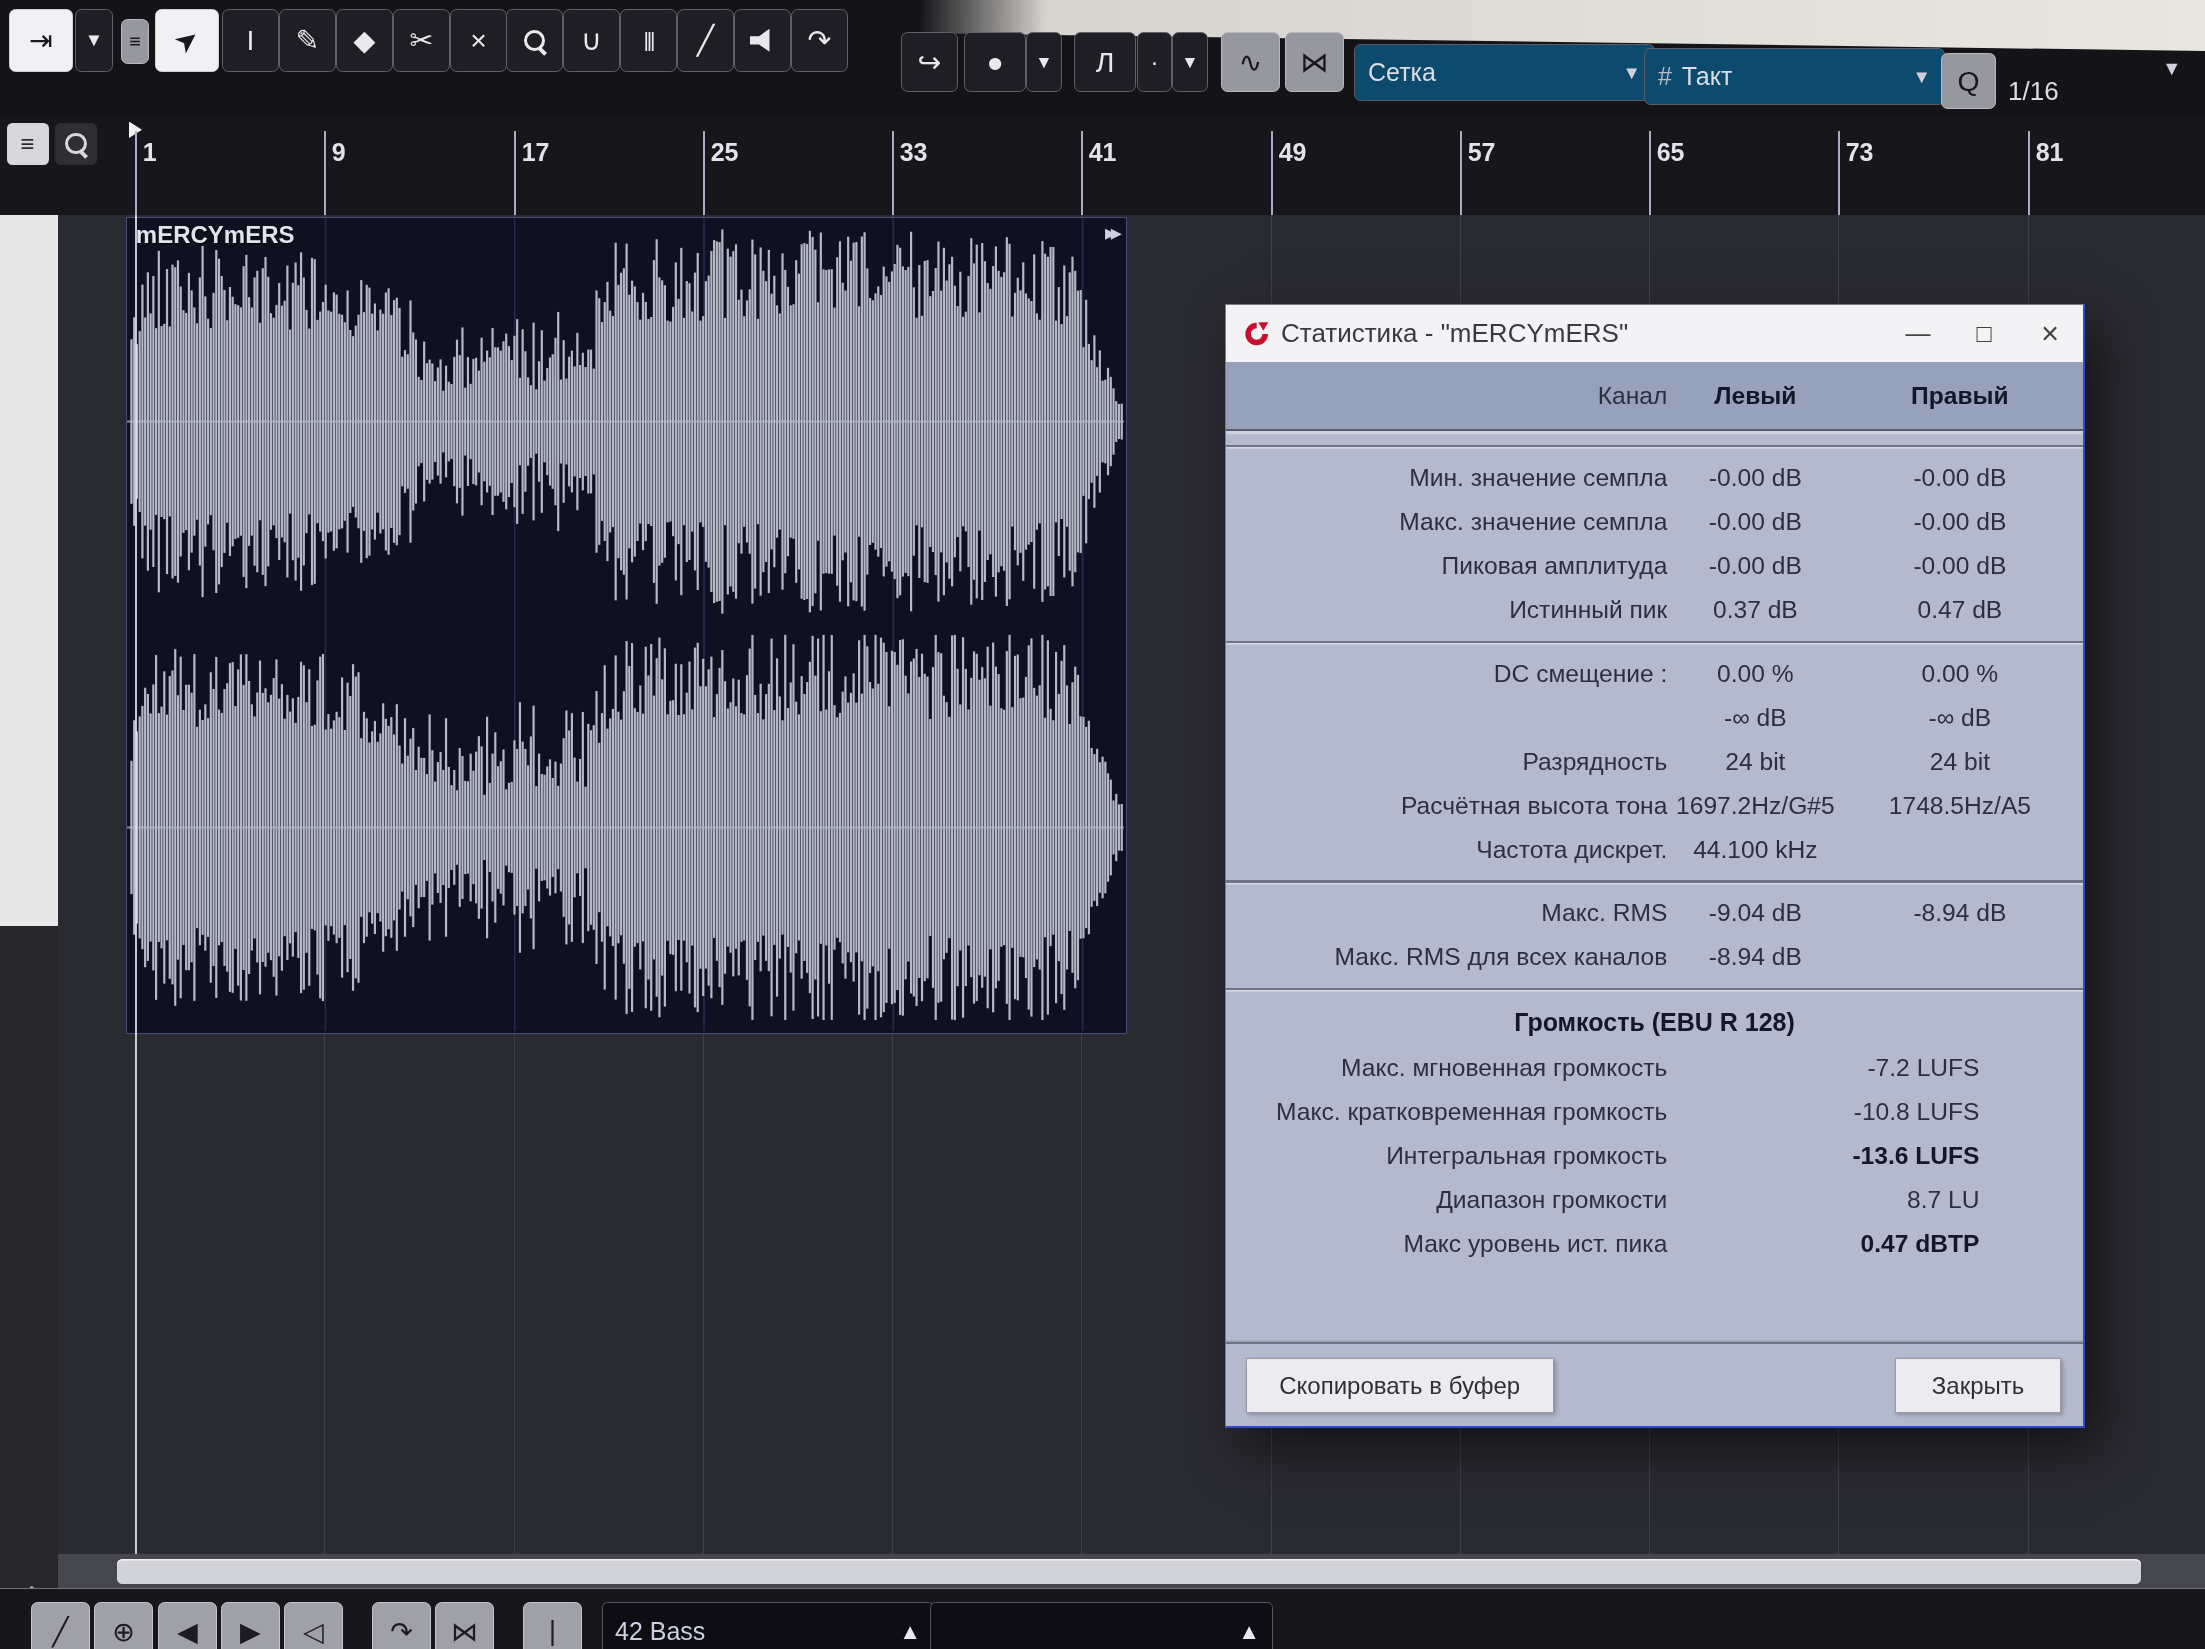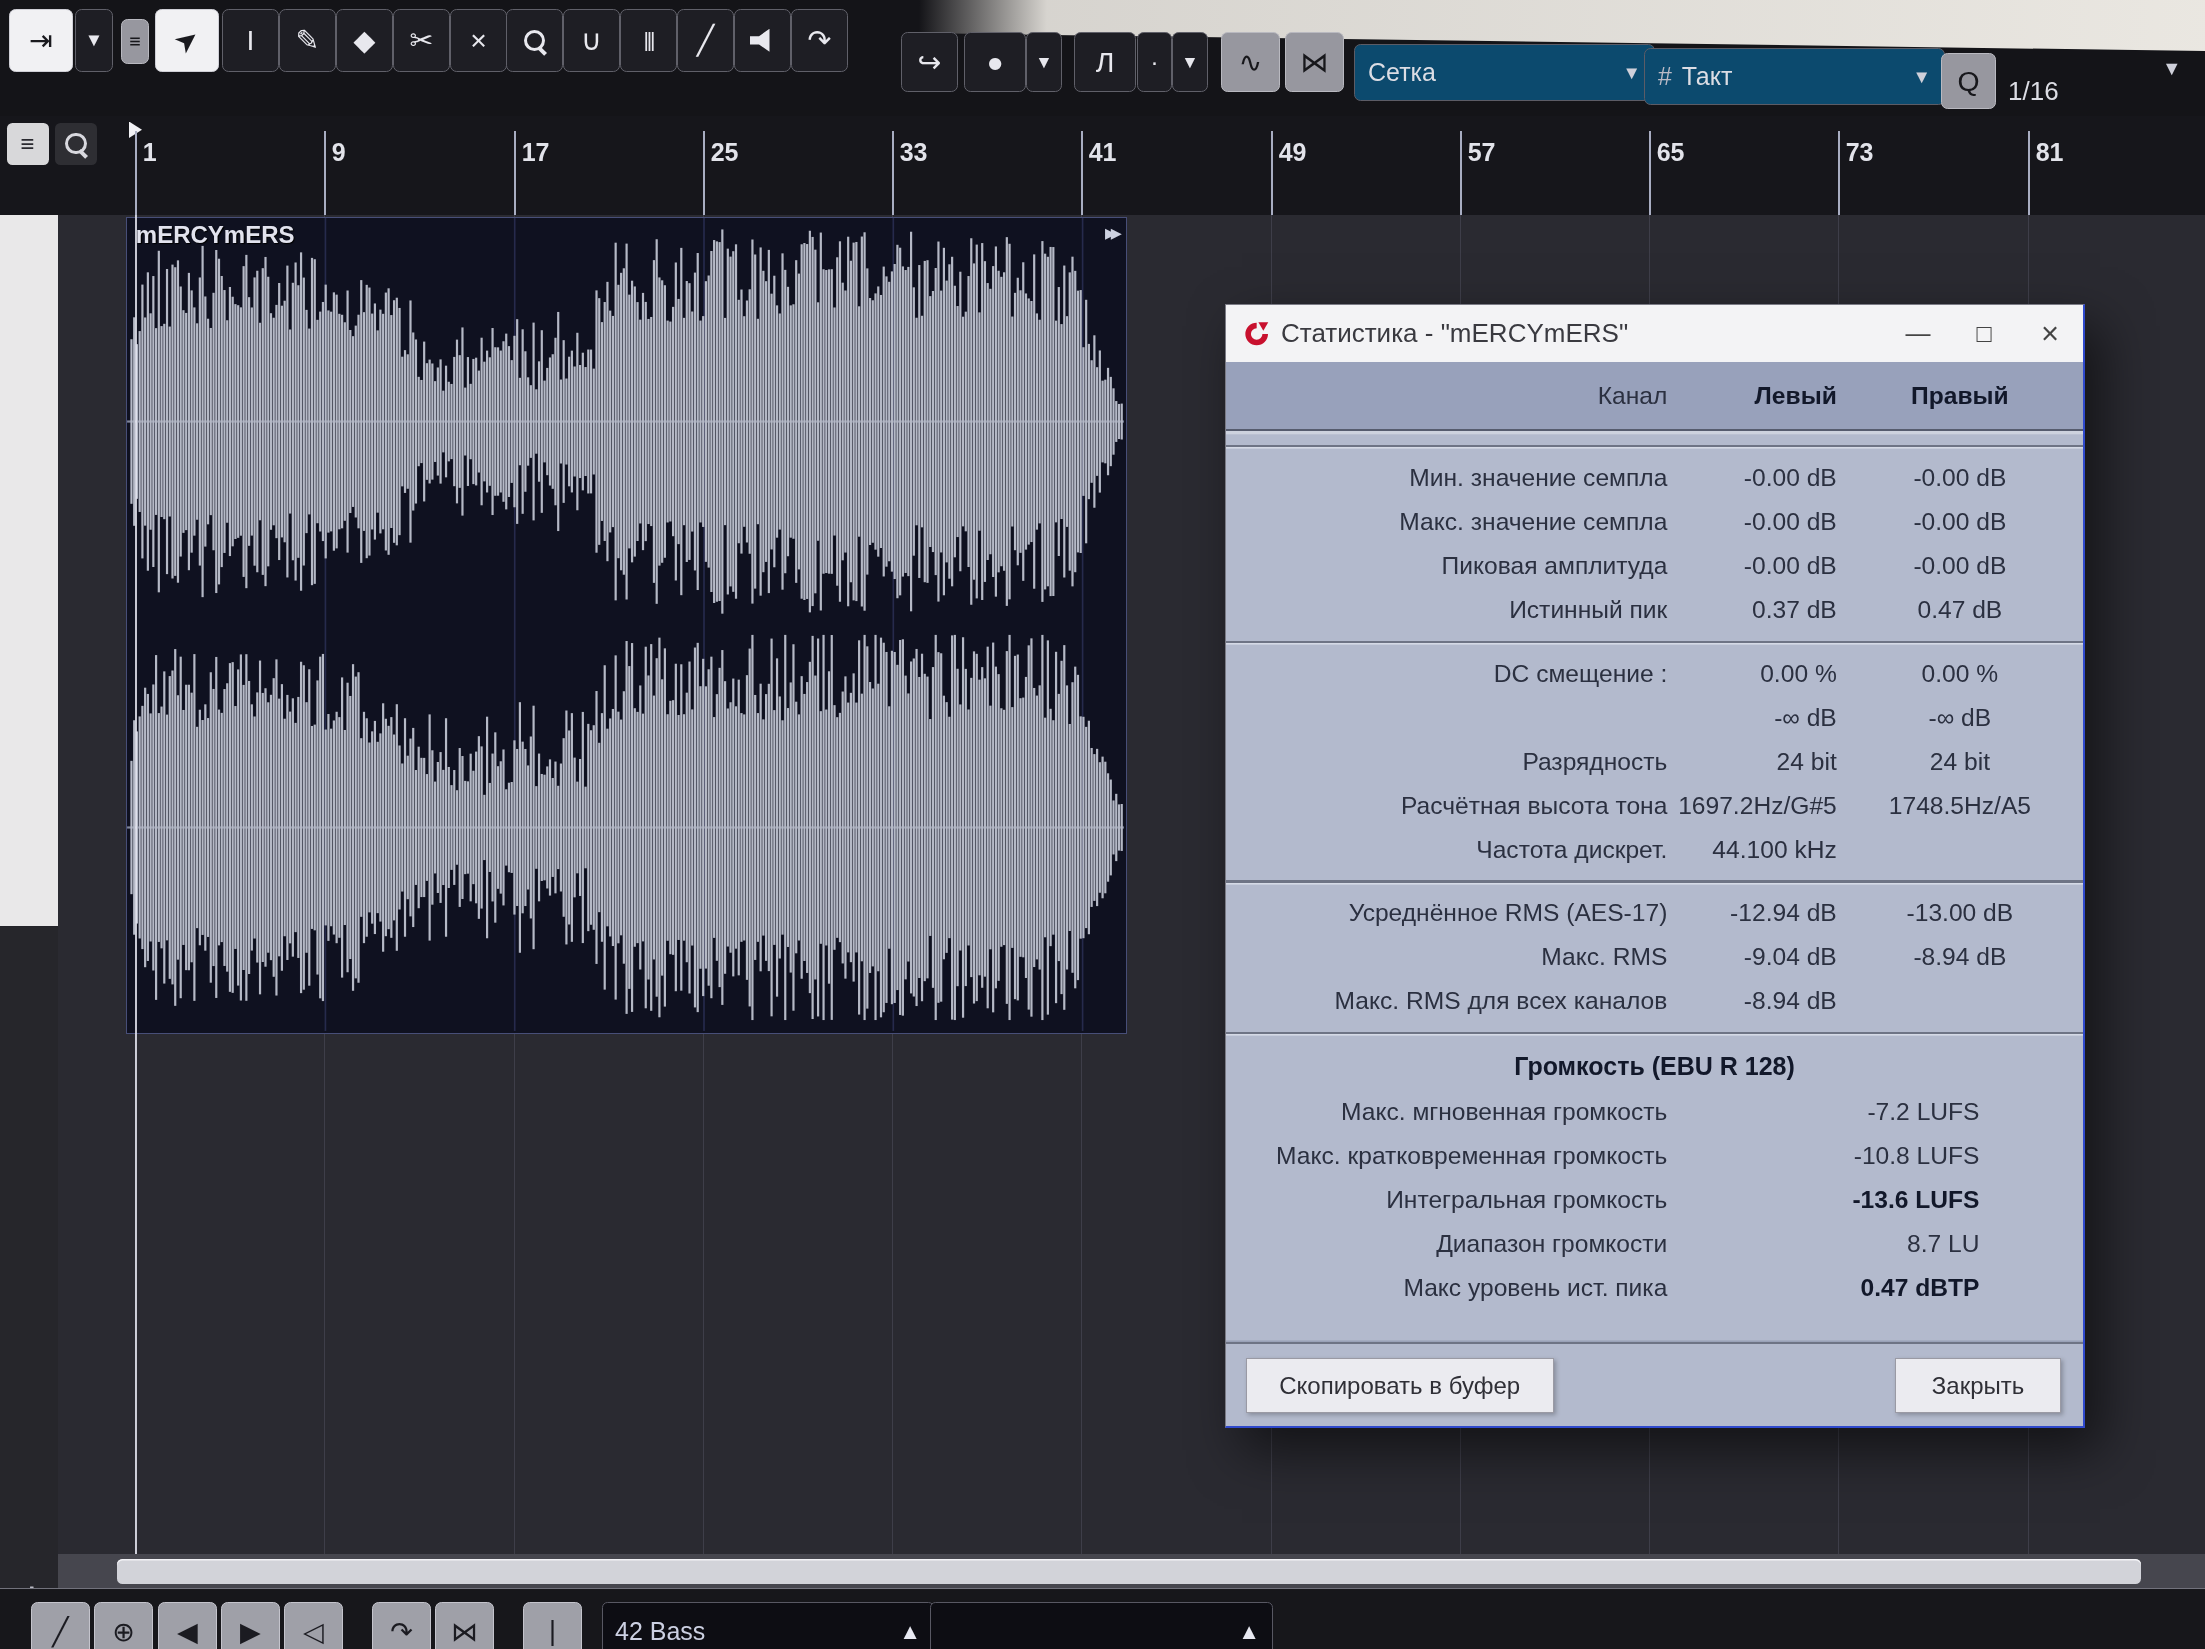--- a/index.html
+++ b/index.html
@@ -77,21 +77,21 @@
   #dlg-title{font-size:26px;color:#3a3a40;margin-left:8.8px;}
   #dlg-logo{margin-left:14.2px;width:32px;height:32px;flex:0 0 auto;}
   .winbtn{width:66px;height:57px;display:flex;align-items:center;justify-content:center;
      color:#444;font-size:25px;}
   #dlg-min{margin-left:auto;}
   #dlg-header{left:0;top:57px;width:100%;height:67px;background:#98a1bb;
      border-bottom:2.2px solid #565c6e;box-shadow:0 3.3px 0 rgba(255,255,255,.35);}
   #stats-rows{left:0;top:131px;width:100%;}
   .srow{display:flex;align-items:center;height:44px;font-size:24.6px;color:#2b3040;}
   .srow .lbl{width:51.5%;text-align:right;padding-right:6.6px;white-space:nowrap;}
-  .srow .v1{width:19%;text-align:right;white-space:nowrap;}
+  .srow .v1{width:19%;text-align:center;white-space:nowrap;}
   .srow .v2{flex:1;text-align:center;white-space:nowrap;}
   .srow .vw{width:34%;text-align:right;padding-left:14.2px;white-space:nowrap;}
   .srow .b{font-weight:bold;color:#12182a;}
   .ssep{height:2.2px;background:#6e7485;box-shadow:0 1.6px 0 #d5dae6;margin:8.8px 0;}
   .stitle{height:47px;display:flex;align-items:center;justify-content:center;
      font-size:25px;font-weight:bold;color:#12182a;}
   #dlg-footer{left:0;bottom:0;width:100%;height:82px;border-top:2.2px solid #6e7485;
      box-shadow:0 -1.6px 0 #9aa2b8;}
   .dlgbtn{position:absolute;top:14.2px;height:53px;background:#ebebf0;border:1.1px solid #9a9aa4;
      display:flex;align-items:center;justify-content:center;font-size:24px;color:#2f2f36;
@@ -1128,25 +1128,20 @@
           <span class="v1">1697.2Hz/G#5</span>
           <span class="v2">1748.5Hz/A5</span>
         </div>
         <div class="srow">
           <span class="lbl">Частота дискрет.</span>
           <span class="v1">44.100 kHz</span>
           <span class="v2"></span>
         </div>
         <div class="ssep"></div>
         <div class="srow">
-          <span class="lbl">Усреднённое RMS (AES-17)</span>
-          <span class="v1">-12.94 dB</span>
-          <span class="v2">-13.00 dB</span>
-        </div>
-        <div class="srow">
           <span class="lbl">Макс. RMS</span>
           <span class="v1">-9.04 dB</span>
           <span class="v2">-8.94 dB</span>
         </div>
         <div class="srow">
           <span class="lbl">Макс. RMS для всех каналов</span>
           <span class="v1">-8.94 dB</span>
           <span class="v2"></span>
         </div>
         <div class="ssep"></div>

